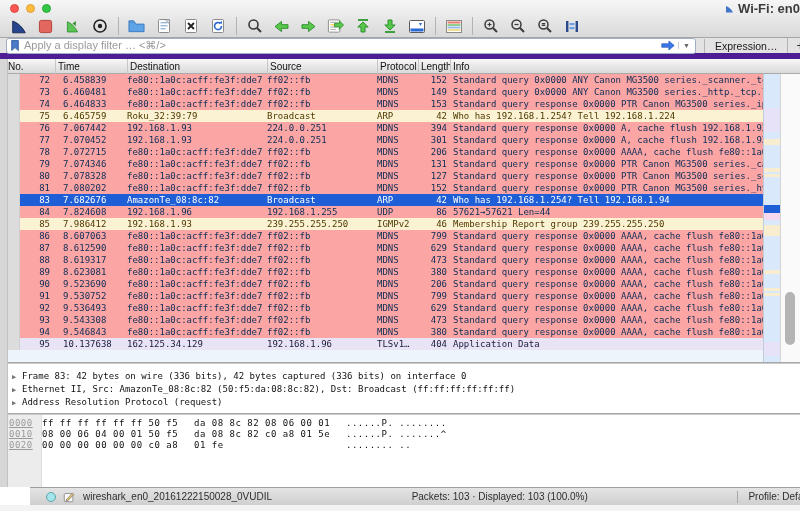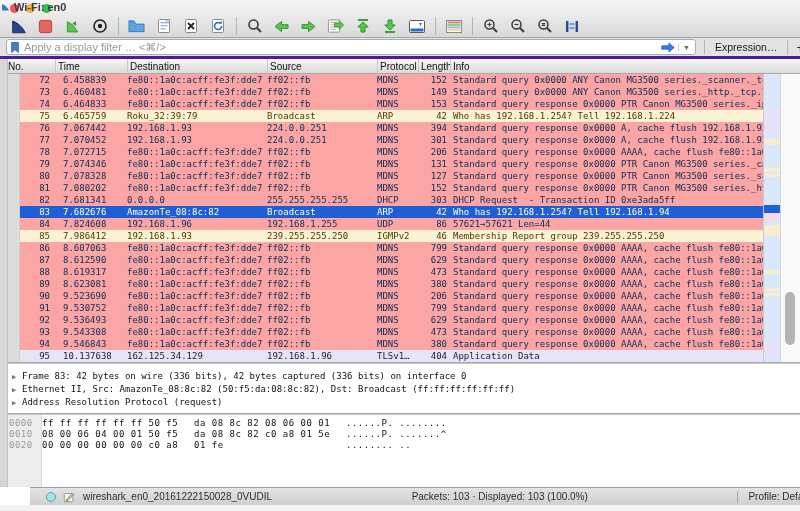--- a/index.html
+++ b/index.html
@@ -2,35 +2,35 @@
 <html><head>
 <meta charset="utf-8">
 <style>
   * { margin:0; padding:0; box-sizing:border-box; }
   html,body { width:800px; height:511px; overflow:hidden; }
   body { font-family:"Liberation Sans",sans-serif; background:#fff; position:relative; }
 
   
   .chrome { position:absolute; top:0; left:0; width:800px; height:38px;
             background:linear-gradient(#f6f6f6,#d9d9d9); border-bottom:1px solid #a6a6a6; }
-  .title { position:absolute; top:1px; left:0; width:100%; text-align:left;
-           font-size:11px; font-weight:bold; color:#3c3c3c; pointer-events:none; }
+  .title { position:absolute; top:1px; left:0; width:100%; text-align:right;
+           font-size:13px; font-weight:bold; color:#3c3c3c; pointer-events:none; }
   .title svg { vertical-align:-1px; margin-right:4px; }
   .lights { position:absolute; top:4px; left:10px; display:flex; gap:7px; }
   .light { width:9px; height:9px; border-radius:50%; }
   .l-red   { background:#fc5753; border:1px solid #df4744; }
   .l-yel   { background:#fdbc40; border:1px solid #de9f34; }
   .l-grn   { background:#33c748; border:1px solid #27aa35; }
   .tools { position:absolute; top:15px; left:8px; display:flex; align-items:center; height:22px; }
   .ti { width:21px; height:20px; display:flex; align-items:center; justify-content:center; margin-right:6px; }
   .tsep { width:1px; height:18px; background:#b3b3b3; margin:0 7px 0 2px; }
 
   
   .filterbar { position:absolute; top:38px; left:0; width:800px; height:21px;
-               background:#e3e3e3; border-bottom:3px solid #4c1d95;
+               background:#e3e3e3; border-bottom:6px solid #4c1d95;
                display:flex; align-items:center; padding:0 6px; }
   .ffield { flex:0 0 690px; height:16px; background:#fff; border:1px solid #9fb0c6;
             border-radius:3px; display:flex; align-items:center; padding:0 3px; }
   .fph { flex:1; font-size:11px; color:#9a9a9a; margin-left:4px; white-space:nowrap; overflow:hidden; }
   .fcaret { font-size:7px; color:#666; margin:0 2px; border-left:1px solid #ccc; padding-left:4px; }
   .fexpr { font-size:10.5px; color:#1a1a1a; padding:0 10px; border-left:1px solid #b5b5b5; margin-left:8px; height:14px; line-height:14px; }
   .fplus { font-size:13px; color:#333; padding:0 8px; border-left:1px solid #b5b5b5; }
 
   
   .phead { position:absolute; top:59px; left:0; width:800px; height:15px;
@@ -74,21 +74,21 @@
   .dline { height:13px; line-height:20px; font-family:"DejaVu Sans Mono",monospace;
            font-size:9px; color:#111; white-space:pre; }
   .dtri { display:inline-block; font-size:7px; color:#7a7a7a; width:10px; }
 
   
   .hex { position:absolute; top:415px; left:0; width:800px; height:72px; background:#fff; }
   .hexgutter { position:absolute; left:8px; top:0; width:34px; height:72px; background:#ececec; border-right:1px solid #dedede; }
   .hexrows { position:relative; padding:3px 0 0 0; }
   .hrow { height:11px; line-height:11px; font-family:"DejaVu Sans Mono",monospace; font-size:9px;
           letter-spacing:0.5px; white-space:pre; display:flex; }
-  .hoff { width:34px; padding-left:9px; color:#9a9a9a; flex:none; }
+  .hoff { width:34px; padding-left:9px; color:#9a9a9a; flex:none;text-decoration:underline; }
   .hg1  { width:152px; margin-left:8px; color:#111; flex:none; }
   .hg2  { width:152px; color:#111; flex:none; }
   .hascii{ color:#111; }
 
   
   .status { position:absolute; top:487px; left:0; width:800px; height:18px;
             background:linear-gradient(#e4e4e4,#cfcfcf); border-top:1px solid #9e9e9e;
             display:flex; align-items:center; font-size:10px; color:#2e2e2e; padding:0 16px;margin-left:30px; }
   .expert { width:10px; height:10px; border-radius:50%; background:#a5e4e8; border:1px solid #5ba6ae; margin-right:7px; }
   .spacer { flex:1; }
@@ -369,30 +369,20 @@
     </div>
     <div class="prow v-b">
       <span class="c gutter"></span>
       <span class="c no">81</span>
       <span class="c time">7.080202</span>
       <span class="c src">fe80::1a0c:acff:fe3f:dde7</span>
       <span class="c dst">ff02::fb</span>
       <span class="c proto">MDNS</span>
       <span class="c len">152</span>
       <span class="c info">Standard query response 0x0000 PTR Canon MG3500 series._http</span>
-    </div>
-    <div class="prow v-b">
-      <span class="c gutter"></span>
-      <span class="c no">82</span>
-      <span class="c time">7.681341</span>
-      <span class="c src">0.0.0.0</span>
-      <span class="c dst">255.255.255.255</span>
-      <span class="c proto">DHCP</span>
-      <span class="c len">303</span>
-      <span class="c info">DHCP Request  - Transaction ID 0xe3ada5ff</span>
     </div>
     <div class="prow v-s">
       <span class="c gutter"></span>
       <span class="c no">83</span>
       <span class="c time">7.682676</span>
       <span class="c src">AmazonTe_08:8c:82</span>
       <span class="c dst">Broadcast</span>
       <span class="c proto">ARP</span>
       <span class="c len">42</span>
       <span class="c info">Who has 192.168.1.254? Tell 192.168.1.94</span>

